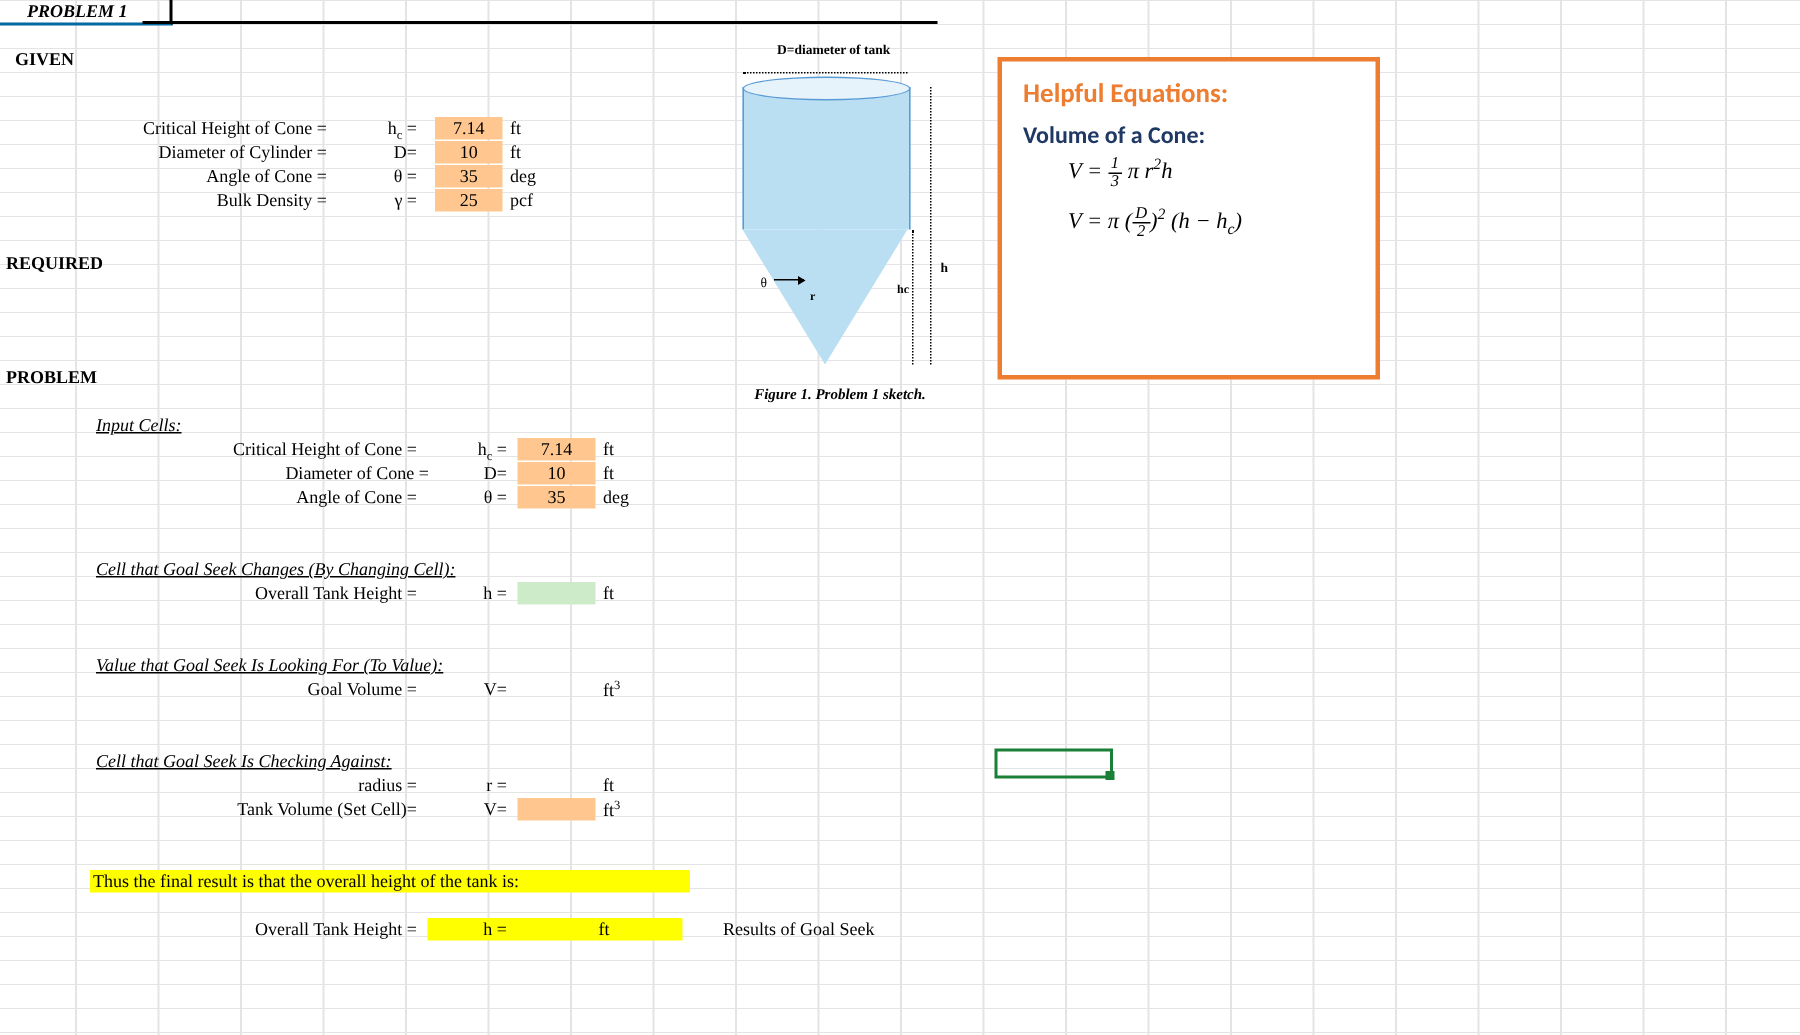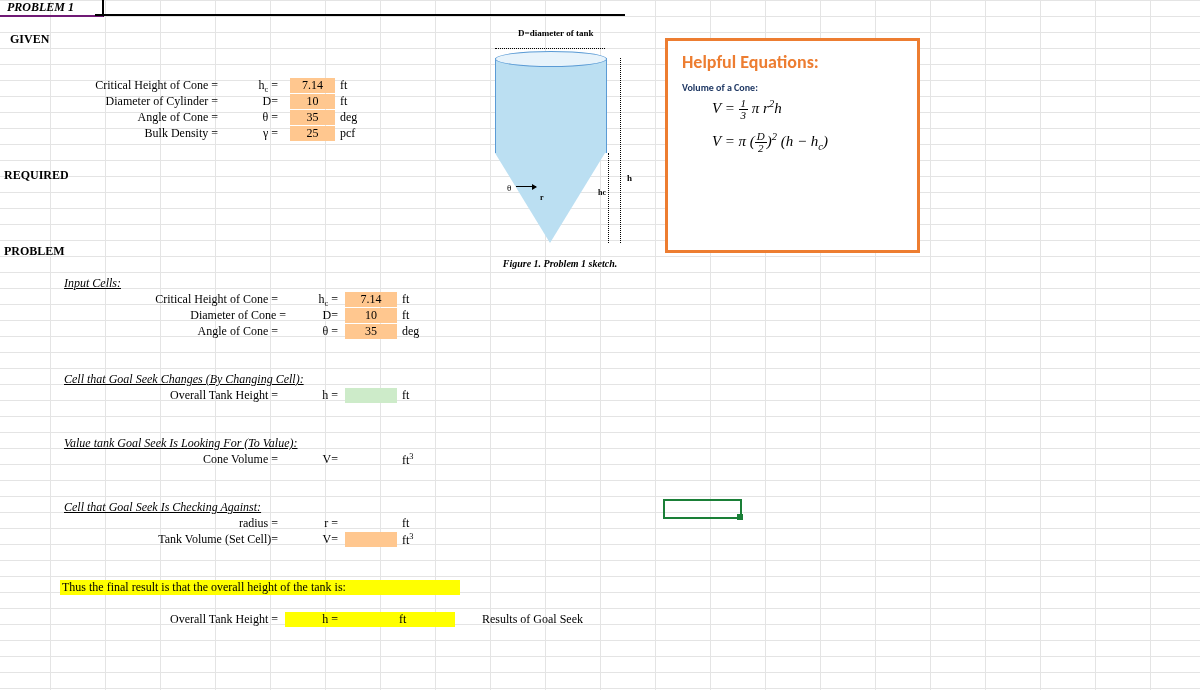--- a/index.html
+++ b/index.html
@@ -38,22 +38,22 @@
   .right { justify-content: flex-end; }
   .center { justify-content: center; }
   .orange { background: #ffc78f; text-align: center; }
   .green { background: #cdebc9; }
   .yellow { background: #ffff00; }
   .problem-title {
     position: absolute;
     left: 0; top: 0; width: 95px; height: 15px;
     font-weight: bold; font-style: italic;
     border-right: 2px solid #000;
-    border-bottom: 2px solid #701a75;
-    padding-left:7px;
+    border-bottom: 2px solid #0369a1;
+    padding-left:18px;
     display:flex;align-items:center;text-align:center;
   }
   .top-border-line {
     position: absolute;
     left: 95px; top: 14px; height: 0; width: 530px;
     border-top: 2px solid #000;
   }
   .hdr-underline {
     text-decoration: underline;
     font-style: italic;
@@ -65,21 +65,21 @@
     position: absolute;
     left: 665px; top: 38px;
     width: 255px; height: 215px;
     border: 3px solid #ed7d31;
     background: #fff;
     padding: 10px 14px;
     font-family: Calibri, Arial, sans-serif;
     box-sizing: border-box;
   }
   .eqbox .title { font-size: 18px; font-weight: bold; color: #ed7d31; margin-bottom:8px;}
-  .eqbox .sub { font-size: 10px; font-weight: bold; color: #1f3864; margin: 6px 0 2px;}
+  .eqbox .sub { font-size: 16px; font-weight: bold; color: #1f3864; margin: 6px 0 2px;}
   .eqbox .formula { font-family: "Times New Roman", serif; font-style: italic; font-size: 15px; margin: 4px 0 10px; padding-left: 30px;}
   
   .sketch {
     position: absolute;
     left: 480px; top: 23px;
     width: 160px; height: 260px;
     font-family: "Times New Roman", serif;
     font-size: 9px;
   }
   .sketch .dlabel {
@@ -201,22 +201,22 @@
   <div class="cell right" style="left:285px;top:324px;width:55px">θ =</div>
   <div class="cell orange center" style="left:345px;top:324px;width:52px;height:15px">35</div>
   <div class="cell italic" style="left:400px;top:324px">deg</div>
 
   <div class="cell hdr-underline" style="left:62px;top:372px">Cell that Goal Seek Changes (By Changing Cell):</div>
   <div class="cell italic right" style="left:60px;top:388px;width:220px">Overall Tank Height =</div>
   <div class="cell right" style="left:285px;top:388px;width:55px">h =</div>
   <div class="cell green center" style="left:345px;top:388px;width:52px;height:15px"></div>
   <div class="cell italic" style="left:400px;top:388px">ft</div>
 
-  <div class="cell hdr-underline" style="left:62px;top:436px">Value tank Goal Seek Is Looking For (To Value):</div>
-  <div class="cell italic right" style="left:60px;top:452px;width:220px">Cone Volume =</div>
+  <div class="cell hdr-underline" style="left:62px;top:436px">Value that Goal Seek Is Looking For (To Value):</div>
+  <div class="cell italic right" style="left:60px;top:452px;width:220px">Goal Volume =</div>
   <div class="cell right" style="left:285px;top:452px;width:55px">V=</div>
   <div class="cell center" style="left:345px;top:452px;width:52px;height:15px"></div>
   <div class="cell italic" style="left:400px;top:452px">
       <span><span>ft</span><sup>3</sup></span>
     </div>
 
   <div class="cell hdr-underline" style="left:62px;top:500px">Cell that Goal Seek Is Checking Against:</div>
   <div class="cell italic right" style="left:60px;top:516px;width:220px">radius =</div>
   <div class="cell right" style="left:285px;top:516px;width:55px">r =</div>
   <div class="cell center" style="left:345px;top:516px;width:52px;height:15px"></div>

